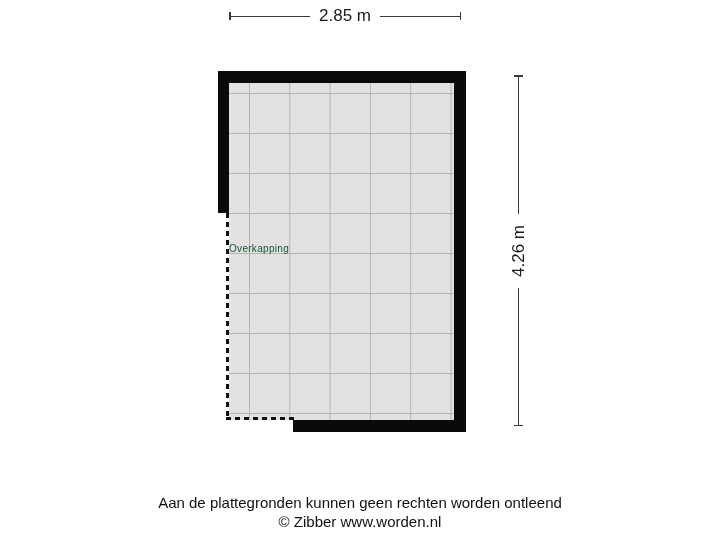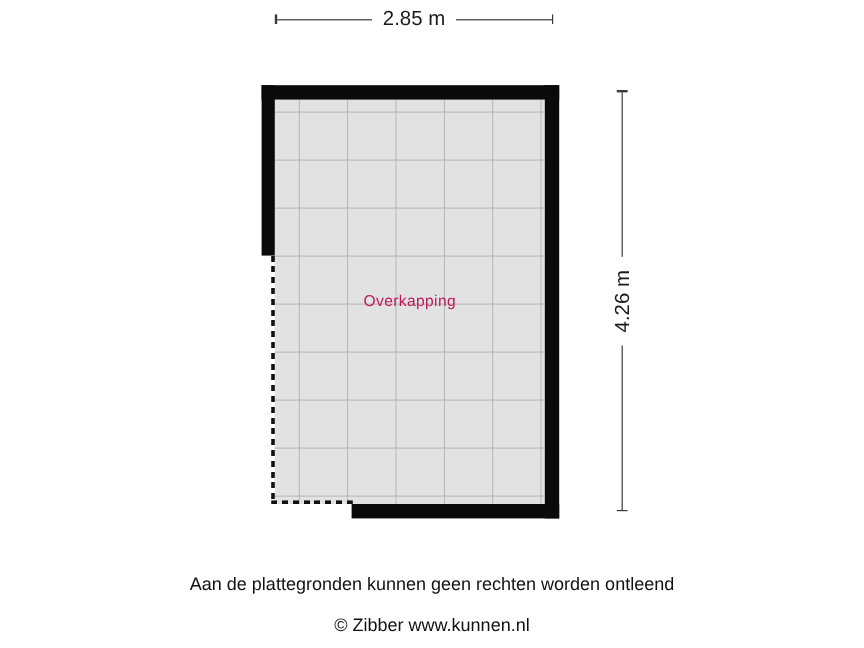--- a/index.html
+++ b/index.html
@@ -112,30 +112,29 @@
     position: absolute;
     left: 226px; top: 417px;
     width: 68px; height: 3px;
     background-image: repeating-linear-gradient(to right, #111 0 5px, transparent 5px 9px);
   }
 
   .room-label {
     position: absolute;
     left: 229px; top: 243px;
     width: 225px;
-    text-align: center;
-    font-size: 13px;
-    color: #be185d;
+    font-size: 10px;
+    color: #14532d;
     letter-spacing: 0.3px;
   }
 
   
   .footer-disclaimer {
     position: absolute;
-    left: 0; top: 479px;
+    left: 0; top: 494px;
     width: 720px;
     text-align: center;
     font-size: 15px;
     color: #111111;
   }
   .footer-copyright {
     position: absolute;
     left: 0; top: 513px;
     width: 720px;
     text-align: center;
@@ -172,15 +171,15 @@
     <div class="tick"></div>
     <div class="dline"></div>
     <div class="dlabel-box">
       <span class="dlabel">4.26 m</span>
     </div>
     <div class="dline"></div>
     <div class="tick"></div>
   </div>
 
   <div class="footer-disclaimer">Aan de plattegronden kunnen geen rechten worden ontleend</div>
-  <div class="footer-copyright">© Zibber www.kunnen.nl</div>
+  <div class="footer-copyright">© Zibber www.worden.nl</div>
 
 </div>
 
 </body></html>

